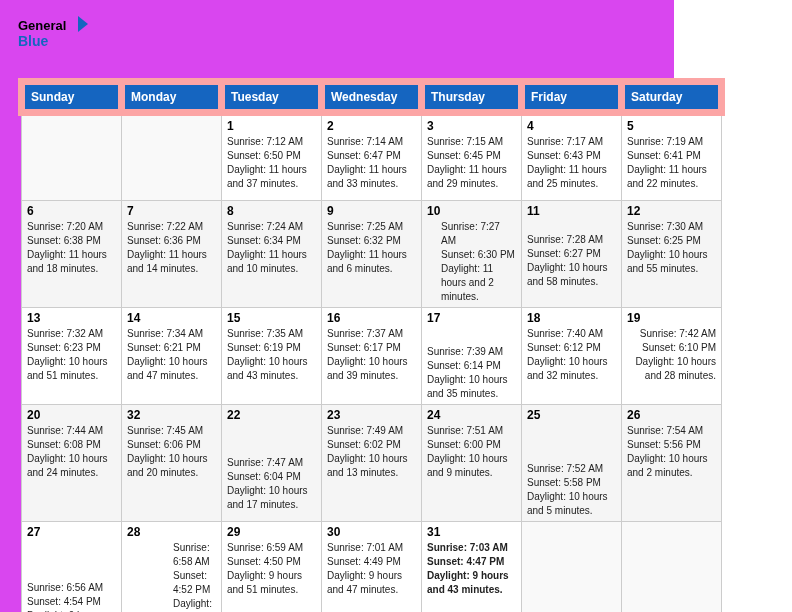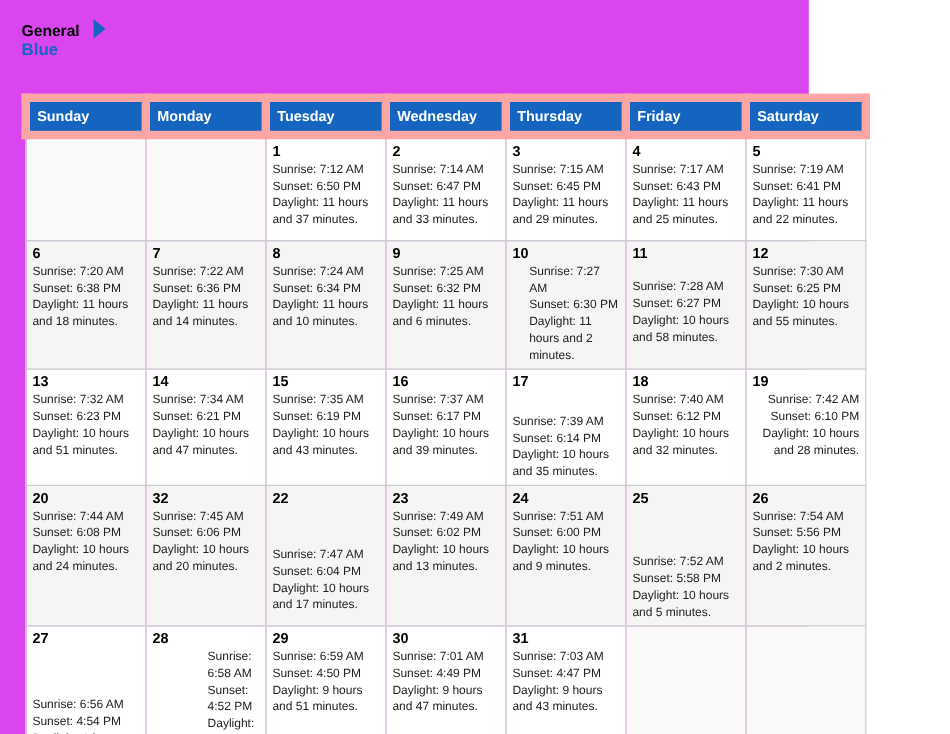--- a/index.html
+++ b/index.html
@@ -306,21 +306,21 @@
 Daylight: 9 hours and 51 minutes.</div>
           </td>
           <td>
             <span class="day-number">30</span>
             <div class="day-info" style="white-space: pre-line;">Sunrise: 7:01 AM
 Sunset: 4:49 PM
 Daylight: 9 hours and 47 minutes.</div>
           </td>
           <td>
             <span class="day-number">31</span>
-            <div class="day-info" style="white-space: pre-line;">Sunrise: 7:03 AM
+            <div class="day-info" style="white-space: pre-line; font-weight: bold;">Sunrise: 7:03 AM
 Sunset: 4:47 PM
 Daylight: 9 hours and 43 minutes.</div>
           </td>
           <td class="empty-cell"></td>
           <td class="empty-cell"></td>
         </tr>
       </tbody>
   </table>
 </div>
 

